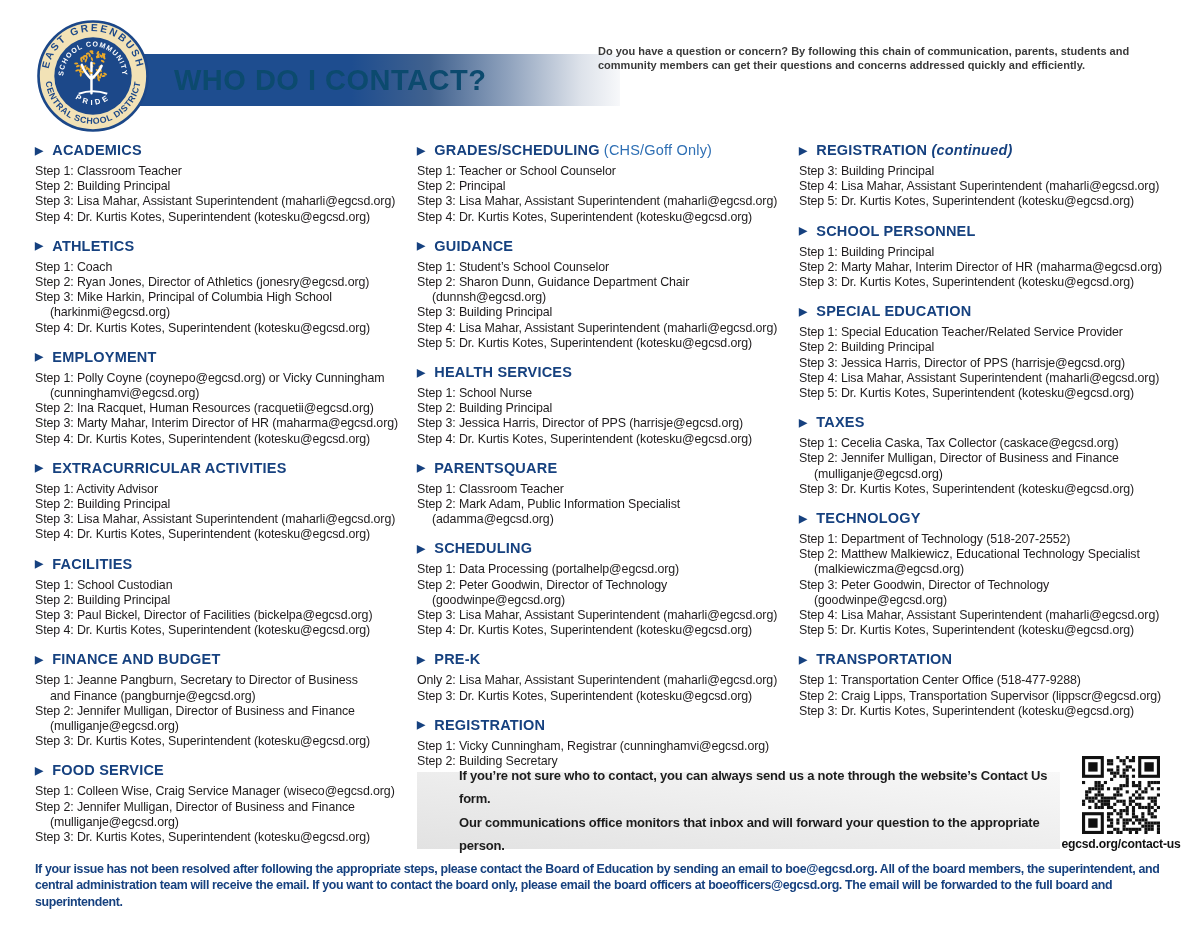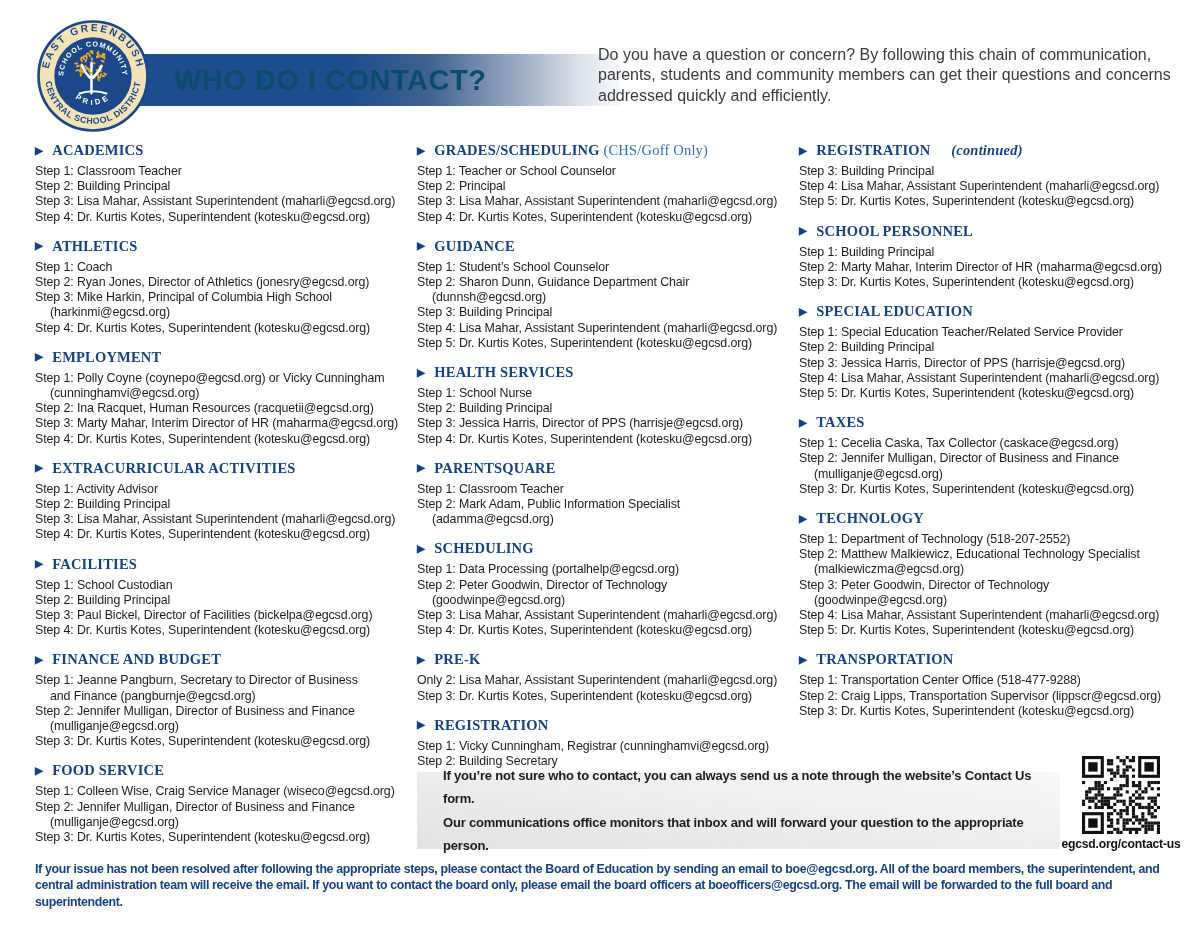--- a/index.html
+++ b/index.html
@@ -5,41 +5,41 @@
   html,body{margin:0;padding:0;background:#ffffff;}
   #page{position:relative;width:1200px;height:927px;background:#fff;overflow:hidden;
         font-family:"Liberation Sans",sans-serif;color:#1f1c1d;}
 
   
   .band{position:absolute;left:60px;top:54px;width:560px;height:52px;
         background:linear-gradient(90deg,#1e4d8f 0%,#1e4d8f 52%,#41628f 66%,#8fa2bd 80%,#dde2ea 93%,#f7f8fa 100%);}
   .page-title{position:absolute;left:174px;top:54px;height:34px;line-height:52px;
         color:#0c4a6e;font-size:29px;font-weight:bold;letter-spacing:.5px;white-space:nowrap;}
   .logo{position:absolute;left:37px;top:20px;width:112px;height:112px;}
-  .intro{position:absolute;left:598px;top:45px;width:578px;font-size:16px;line-height:1.27;color:#3a3a3a;}
+  .intro{position:absolute;left:598px;top:45px;width:578px;font-size:11px;line-height:1.27;color:#3a3a3a;font-weight:bold;}
 
   
   .col{position:absolute;top:142px;}
   .col1{left:35px;width:372px;}
   .col2{left:417px;width:376px;}
   .col3{left:799px;width:372px;}
   .sec{margin:0 0 13px 0;}
   .sec-title{margin:0 0 4px 0;font-size:14.5px;line-height:17px;font-weight:bold;
-        color:#16417f;letter-spacing:.2px;font-family:Liberation Serif, serif;}
+        color:#16417f;letter-spacing:.2px;}
   .arrow{font-size:10.5px;margin-right:9px;position:relative;top:-1.5px;color:#16417f;}
   .sec-title-suffix.light{color:#2e6fb4;font-weight:normal;}
-  .sec-title-suffix.bold-italic{color:#16417f;font-style:italic;font-weight:bold;padding-left:17px;}
+  .sec-title-suffix.bold-italic{color:#16417f;font-style:italic;font-weight:bold;}
   .step{font-size:12.4px;line-height:15.2px;letter-spacing:-.1px;color:#1f1c1d;
         white-space:pre-line;padding-left:15px;text-indent:-15px;}
 
   
   .note-box{position:absolute;left:417px;top:772px;width:643px;height:77px;
         background:linear-gradient(to top right,#e2e2e2,#f8f8f8);
         display:flex;align-items:center;}
-  .note-text{padding-left:26px;font-size:13px;font-weight:bold;color:#1c1c1c;
+  .note-text{padding-left:42px;font-size:13px;font-weight:bold;color:#1c1c1c;
         letter-spacing:-.2px;line-height:1.78;white-space:pre-line;}
   .qr-wrap{position:absolute;left:1082px;top:756px;width:78px;}
   .qr-caption{position:absolute;left:1058px;top:837px;width:126px;text-align:center;
         font-size:12.2px;font-weight:bold;color:#111;letter-spacing:-.2px;}
   .footer{position:absolute;left:35px;top:861px;width:1132px;font-size:12.4px;
         font-weight:bold;color:#16417f;letter-spacing:-.35px;line-height:1.32;}
 </style>
 </head>
 <body>
 

